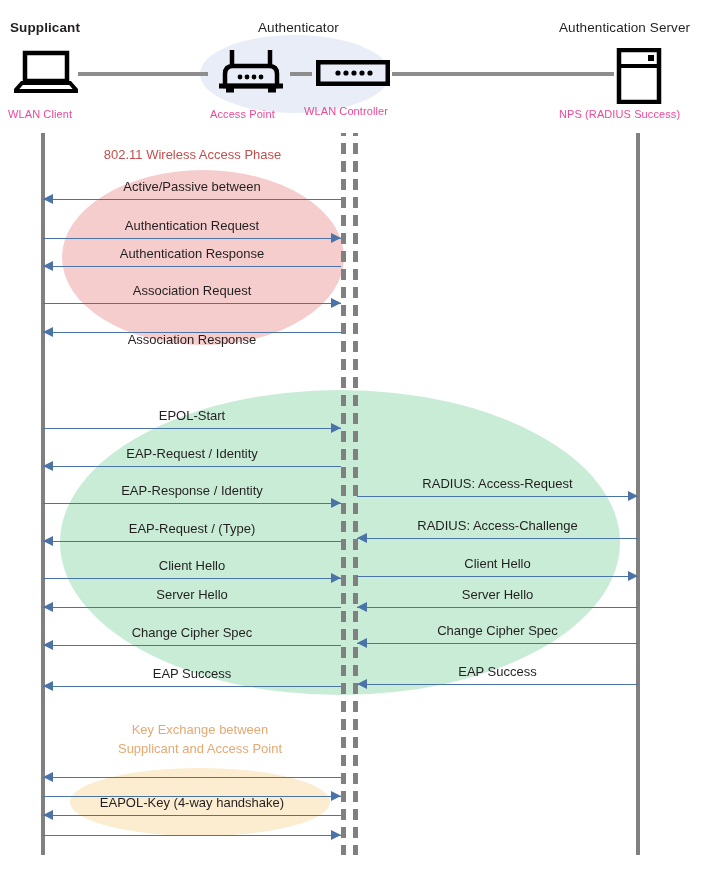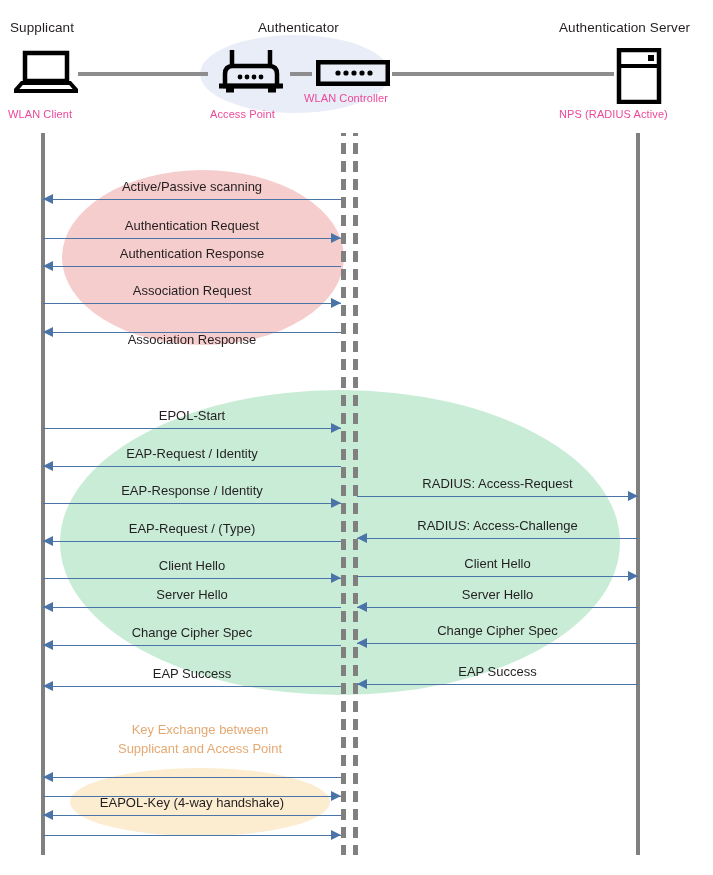--- a/index.html
+++ b/index.html
@@ -117,21 +117,21 @@
 <body>
 
 <div id="canvas">
 
   <div class="auth-blob"></div>
 
   <div class="hwire" style="left:78px;top:72px;width:130px;"></div>
   <div class="hwire" style="left:290px;top:72px;width:22px;"></div>
   <div class="hwire" style="left:392px;top:72px;width:222px;"></div>
 
-  <div class="actor-title" style="left:10px;top:20px;">Supplicant</div>
+  <div class="actor-title" style="left:10px;top:20px;font-weight:bold;">Supplicant</div>
   <div class="icon-wrap" style="left:14px;top:50px;">
     <svg width="64" height="44" viewBox="0 0 64 44">
       <rect x="11" y="3" width="42" height="28" fill="none" stroke="#000" stroke-width="4.5"></rect>
       <path d="M8 33 L56 33 L63 41 L1 41 Z" fill="none" stroke="#000" stroke-width="4"></path>
     </svg>
   </div>
   <div class="actor-sub" style="left:8px;top:108px;">WLAN Client</div>
 
   <div class="actor-title" style="left:258px;top:20px;">Authenticator</div>
   <div class="icon-wrap" style="left:214px;top:48px;">
@@ -153,49 +153,50 @@
   <div class="icon-wrap" style="left:316px;top:60px;">
     <svg width="74" height="26" viewBox="0 0 74 26">
       <rect x="2" y="2" width="70" height="22" fill="none" stroke="#000" stroke-width="5"></rect>
       <circle cx="22" cy="13" r="2.6" fill="#000"></circle>
       <circle cx="30" cy="13" r="2.6" fill="#000"></circle>
       <circle cx="38" cy="13" r="2.6" fill="#000"></circle>
       <circle cx="46" cy="13" r="2.6" fill="#000"></circle>
       <circle cx="54" cy="13" r="2.6" fill="#000"></circle>
     </svg>
   </div>
-  <div class="actor-sub" style="left:304px;top:92px;">WLAN Controller</div>
+  <div class="actor-sub" style="left:304px;top:105px;">WLAN Controller</div>
 
   <div class="actor-title" style="left:559px;top:20px;">Authentication Server</div>
   <div class="icon-wrap" style="left:616px;top:48px;">
     <svg width="46" height="56" viewBox="0 0 46 56">
       <rect x="3" y="2" width="40" height="52" fill="none" stroke="#000" stroke-width="4.5"></rect>
       <line x1="3" y1="18" x2="43" y2="18" stroke="#000" stroke-width="4"></line>
       <rect x="32" y="7" width="6" height="6" fill="#000"></rect>
     </svg>
   </div>
-  <div class="actor-sub" style="left:559px;top:108px;">NPS (RADIUS Active)</div>
+  <div class="actor-sub" style="left:559px;top:108px;">NPS (RADIUS Success)</div>
 
   <div class="lifeline" style="left:41px;top:133px;height:722px;"></div>
   <div class="lifeline-dashed" style="left:341px;top:133px;height:722px;"></div>
   <div class="lifeline-dashed" style="left:353px;top:133px;height:722px;"></div>
   <div class="lifeline" style="left:636px;top:133px;height:722px;"></div>
 
   <div class="blob blob-red" style="left:62px;top:170px;width:282px;height:175px;"></div>
   <div class="blob blob-green" style="left:60px;top:390px;width:560px;height:305px;"></div>
   <div class="blob blob-orange" style="left:70px;top:768px;width:260px;height:68px;"></div>
 
+  <div class="phase-label phase-red" style="left:80px;top:146px;width:225px;">802.11 Wireless Access Phase</div>
   <div class="phase-label phase-orange" style="left:90px;top:740px;width:220px;">Supplicant and Access Point</div>
   <div class="phase-label phase-orange" style="left:90px;top:721px;width:220px;">Key Exchange between</div>
 
   <div id="messages-layer">
       <div class="msg" style="left: 43px; top: 199px; width: 298px;">
         <div class="msg-line" style="left: 0px; width: 298px;"></div>
         <div class="arrowhead arrow-left" style="left: 0px;"></div>
-        <div class="msg-label" style="left: 0px; width: 298px;">Active/Passive scanning</div>
+        <div class="msg-label" style="left: 0px; width: 298px;">Active/Passive between</div>
       </div>
       <div class="msg" style="left: 43px; top: 238px; width: 298px;">
         <div class="msg-line" style="left: 0px; width: 298px;"></div>
         <div class="arrowhead arrow-right" style="left: 288px;"></div>
         <div class="msg-label" style="left: 0px; width: 298px;">Authentication Request</div>
       </div>
       <div class="msg" style="left: 43px; top: 266px; width: 298px;">
         <div class="msg-line" style="left: 0px; width: 298px;"></div>
         <div class="arrowhead arrow-left" style="left: 0px;"></div>
         <div class="msg-label" style="left: 0px; width: 298px;">Authentication Response</div>

